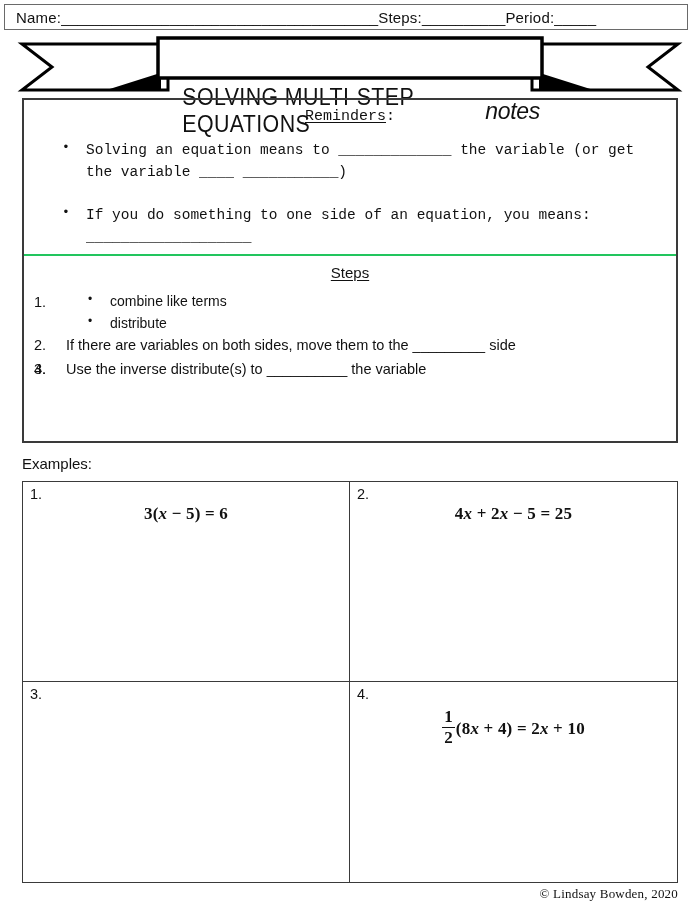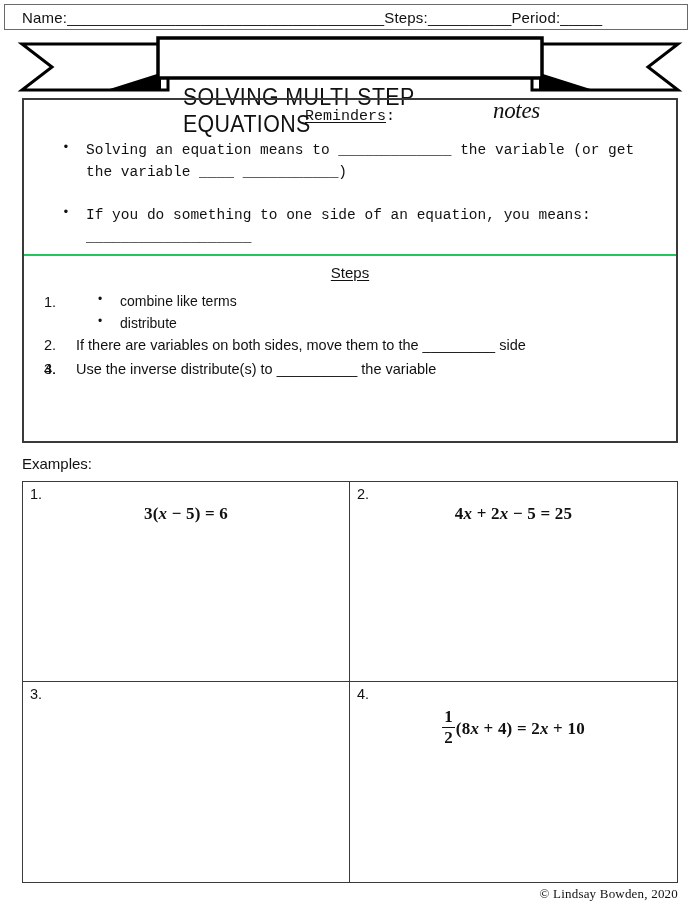--- a/index.html
+++ b/index.html
@@ -24,21 +24,21 @@
     width: 684px;
     height: 26px;
     border: 1px solid #6a6a6a;
     box-sizing: border-box;
     display: flex;
     align-items: center;
     white-space: nowrap;
     overflow: hidden;
     font-size: 15px;
     letter-spacing: 0.2px;
-    padding-left: 17px;
+    padding-left: 11px;
   }
   .namebar .seg { display: inline-block; }
   .fill-line { letter-spacing: 0px; }
 
   
   .banner-wrap {
     position: absolute;
     left: 0;
     top: 36px;
     width: 700px;
@@ -58,21 +58,21 @@
     pointer-events: none;
   }
   .banner-title .caps {
     font-size: 23px;
     letter-spacing: 0.4px;
     font-stretch: condensed;
     transform: scaleX(0.93);
     transform-origin: right center;
   }
   .banner-title .script {
-    font-family: Liberation Serif, serif;
+    font-family: Liberation Sans, sans-serif;
     font-style: italic;
     font-size: 23px;
     letter-spacing: -0.3px;
   }
 
   
   .notes-box {
     position: absolute;
     left: 22px;
     top: 98px;
@@ -115,21 +115,21 @@
   ul.bullets li::before {
     content: "\2022";
     position: absolute;
     left: 20px;
     top: -1px;
     font-size: 13px;
   }
 
   
   .steps {
-    padding: 0 10px;
+    padding: 0 0;
   }
   ol.steps-list {
     list-style: none;
     margin: 10px 0 0 0;
     padding: 0;
     counter-reset: stp;
   }
   ol.steps-list > li {
     position: relative;
     padding-left: 42px;

